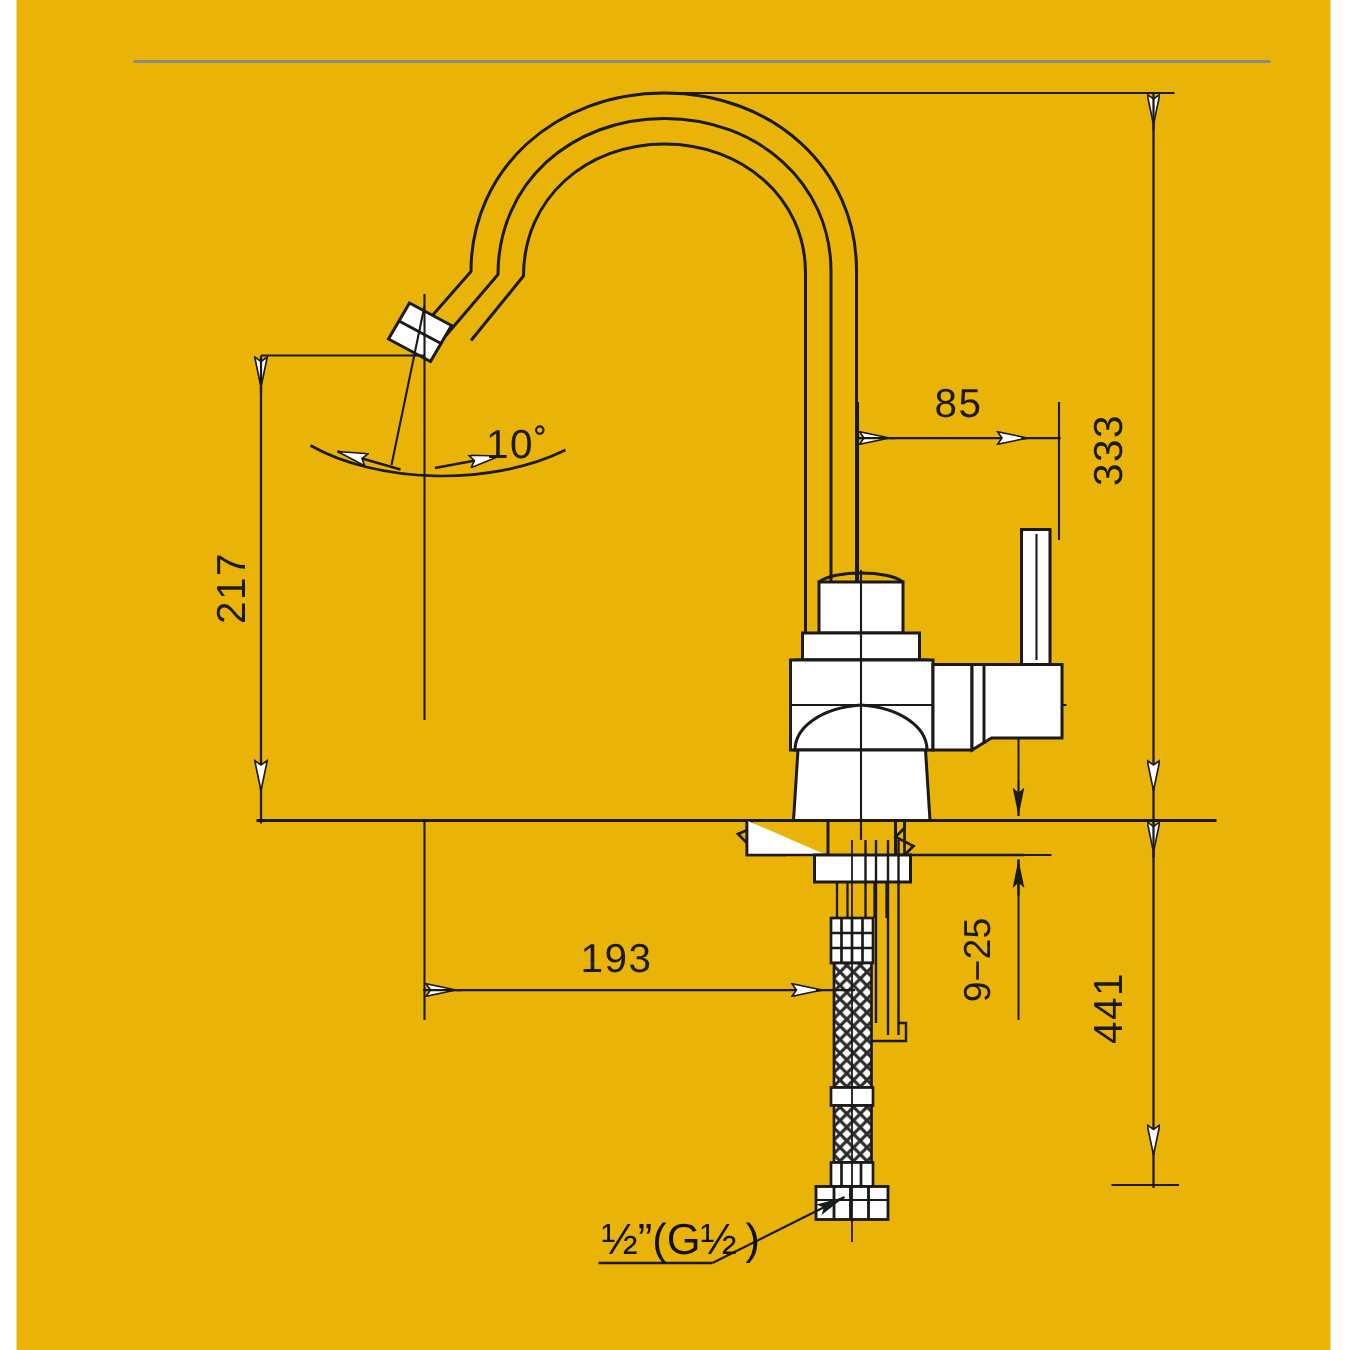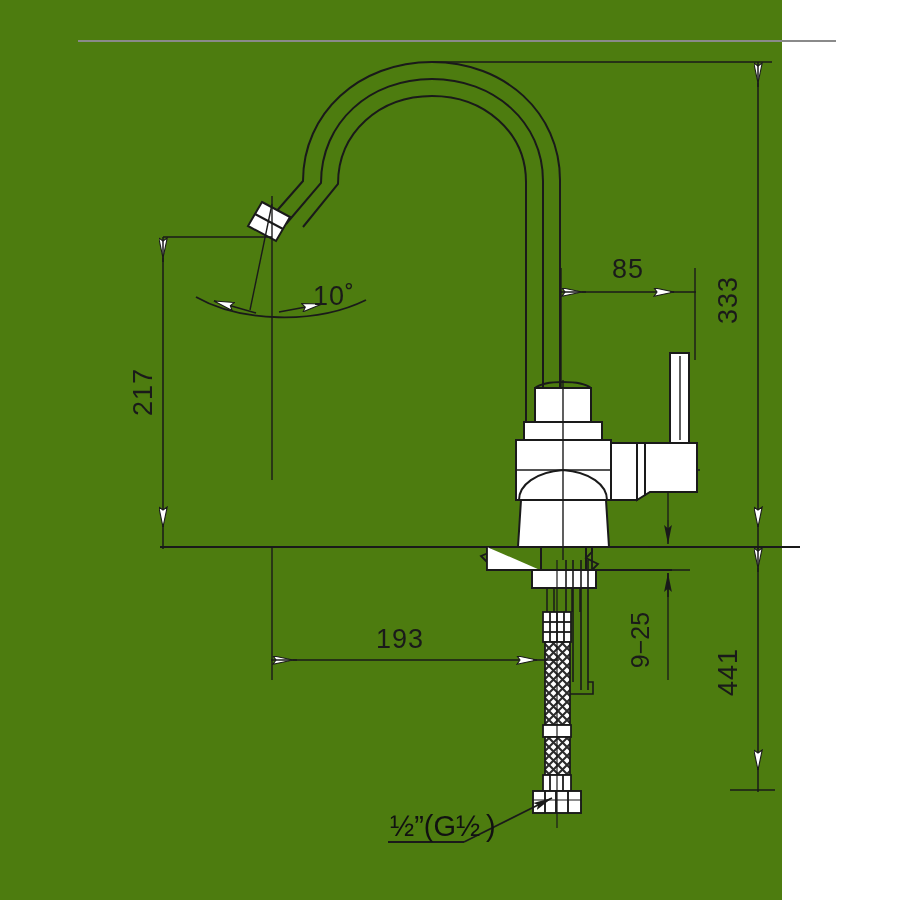--- a/index.html
+++ b/index.html
@@ -9,23 +9,24 @@
     background: #ffffff;
   }
   body {
     width: 900px;
     height: 900px;
     font-family: "Liberation Sans", sans-serif;
     overflow: hidden;
   }
   #drawing-root {
     position: relative;
-    width: 782px;
+    width: 876px;
     height: 900px;
-    background: #4d7c0f;
+    background: #eab308;
+    margin-left: 11px;
   }
   svg#tech-drawing {
     position: absolute;
     top: 0;
     left: 0;
     display: block;
   }
   .dim-text {
     font-family: "Liberation Sans", sans-serif;
     font-size: 27px;

